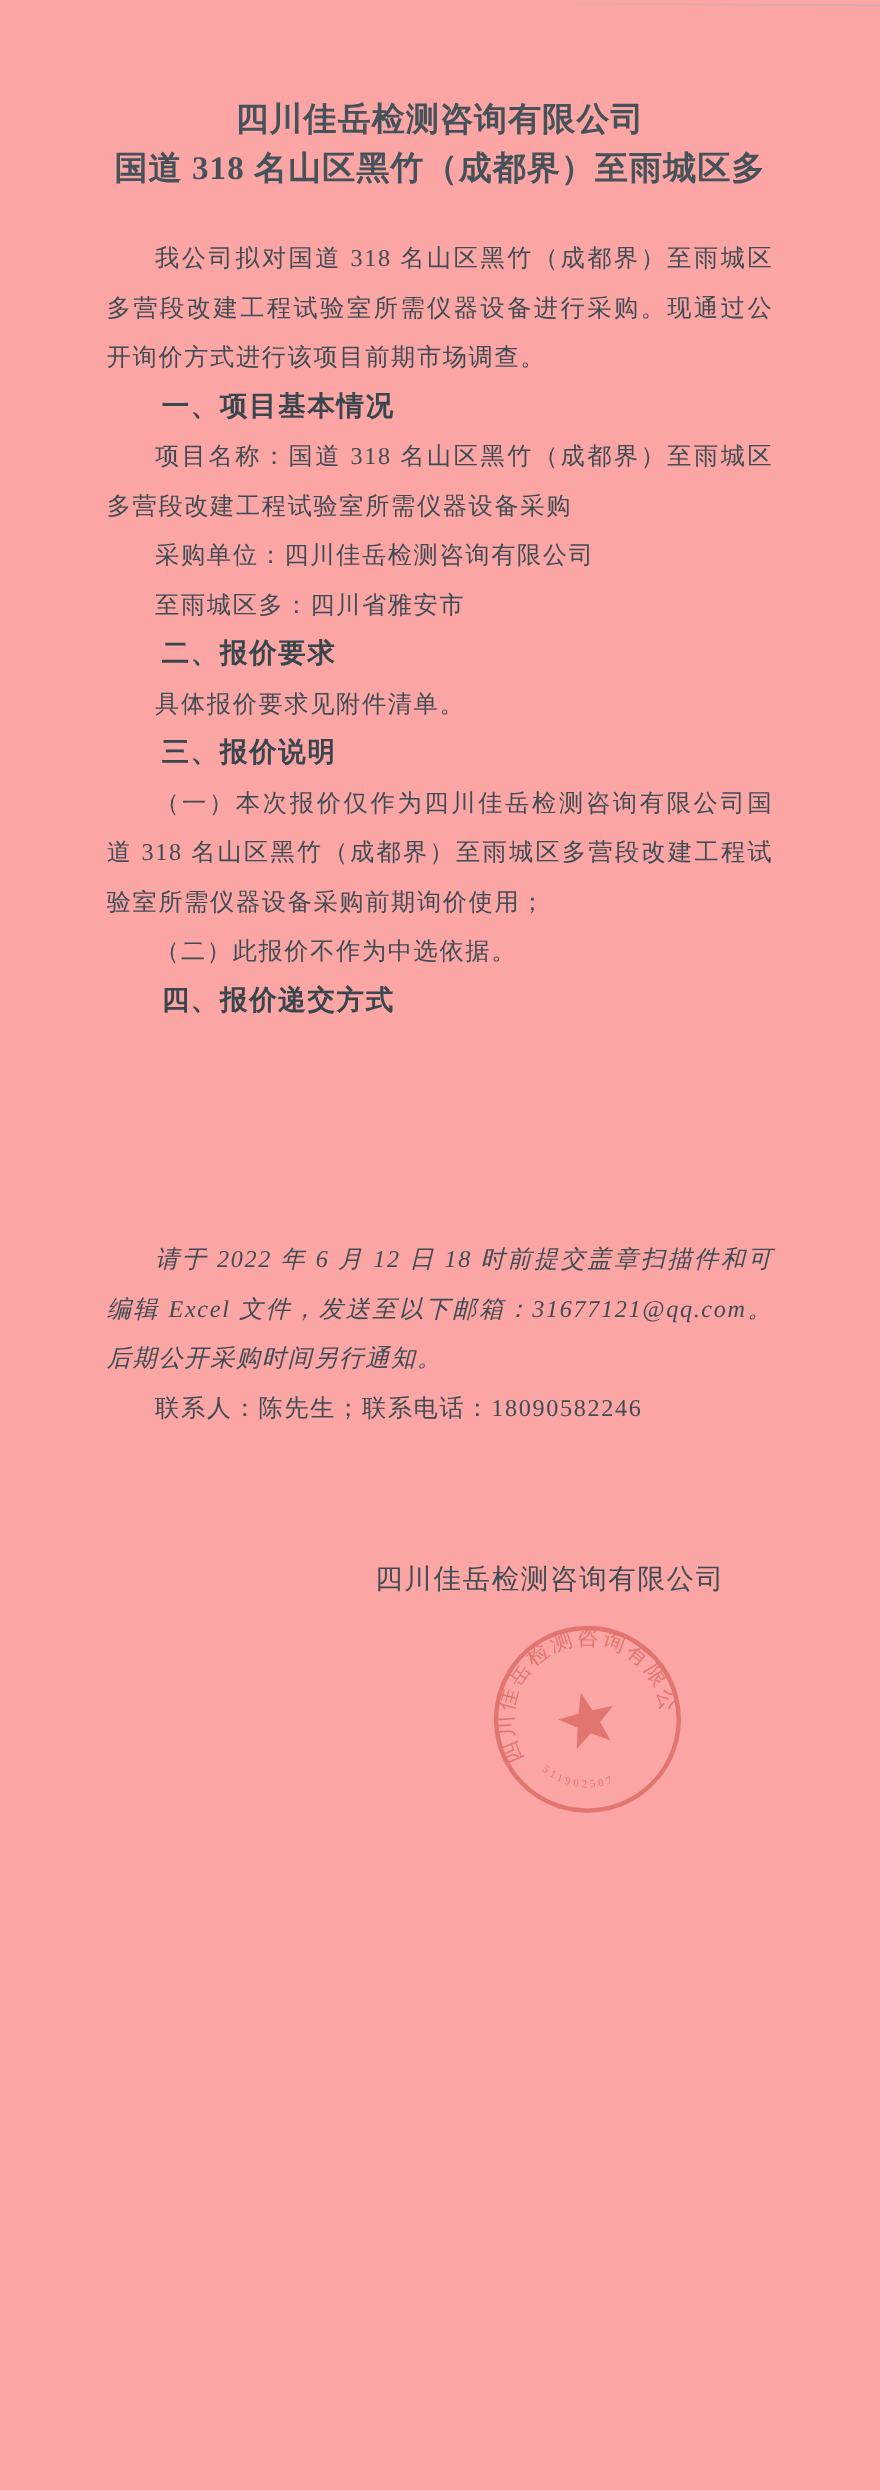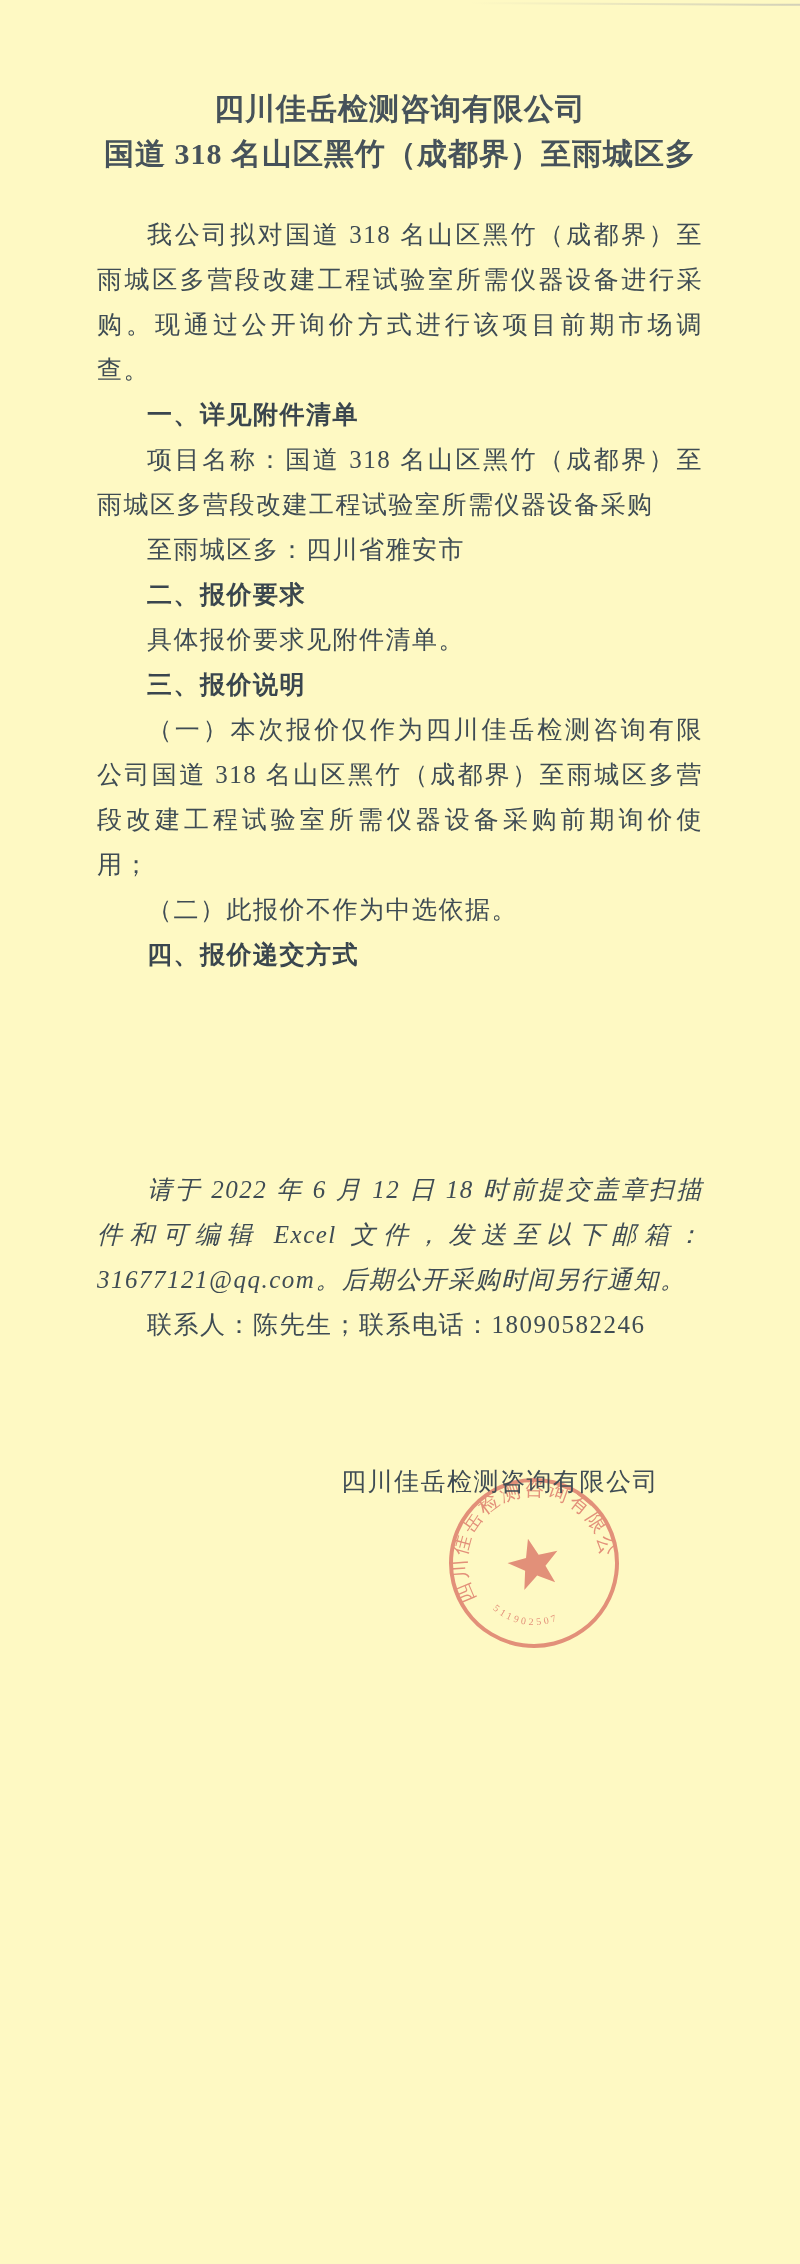--- a/index.html
+++ b/index.html
@@ -4,21 +4,21 @@
 <style>
   html, body { margin: 0; padding: 0; }
   body {
     width: 800px; height: 2264px;
     background: #ffffff;
     font-family: "Liberation Serif", "DejaVu Serif", serif;
   }
   .page {
     position: relative;
     width: 800px; height: 2264px;
-    background: #fef9c3;
+    background: #fca5a5;
     overflow: hidden;
     box-sizing: border-box;
     padding: 86px 97px 0 97px;
     color: #3f4c54;
   }
   .scan-line {
     position: absolute;
     top: 3px; right: 0;
     width: 330px; height: 2px;
     background: linear-gradient(to right, rgba(190,190,190,0), rgba(175,175,175,0.55));
@@ -29,21 +29,21 @@
     text-align: center;
     font-size: 30px;
     line-height: 45px;
     font-weight: 700;
     letter-spacing: 1px;
     color: #46525a;
   }
   .title .tline { display: block; }
   .body-text p {
     margin: 0;
-    font-size: 25px;
+    font-size: 22px;
     line-height: 45px;
     letter-spacing: 1.5px;
     text-align: justify;
     text-indent: 2em;
   }
   .body-text { margin-top: 36px; }
   .sec-heading {
     margin: 0;
     font-size: 25px;
     line-height: 45px;
@@ -81,22 +81,23 @@
 
   <h1 class="title">
     <span class="tline">四川佳岳检测咨询有限公司</span>
     <span class="tline">国道 318 名山区黑竹（成都界）至雨城区多</span>
   </h1>
 
   <div class="body-text">
 
     <p>我公司拟对国道 318 名山区黑竹（成都界）至雨城区多营段改建工程试验室所需仪器设备进行采购。现通过公开询价方式进行该项目前期市场调查。</p>
 
-    <h2 class="sec-heading">一、详见附件清单</h2>
+    <h2 class="sec-heading">一、项目基本情况</h2>
     <p>项目名称：国道 318 名山区黑竹（成都界）至雨城区多营段改建工程试验室所需仪器设备采购</p>
+    <p>采购单位：四川佳岳检测咨询有限公司</p>
     <p>至雨城区多：四川省雅安市</p>
 
     <h2 class="sec-heading">二、报价要求</h2>
     <p>具体报价要求见附件清单。</p>
 
     <h2 class="sec-heading">三、报价说明</h2>
     <p>（一）本次报价仅作为四川佳岳检测咨询有限公司国道 318 名山区黑竹（成都界）至雨城区多营段改建工程试验室所需仪器设备采购前期询价使用；</p>
     <p>（二）此报价不作为中选依据。</p>
 
     <h2 class="sec-heading">四、报价递交方式</h2>

